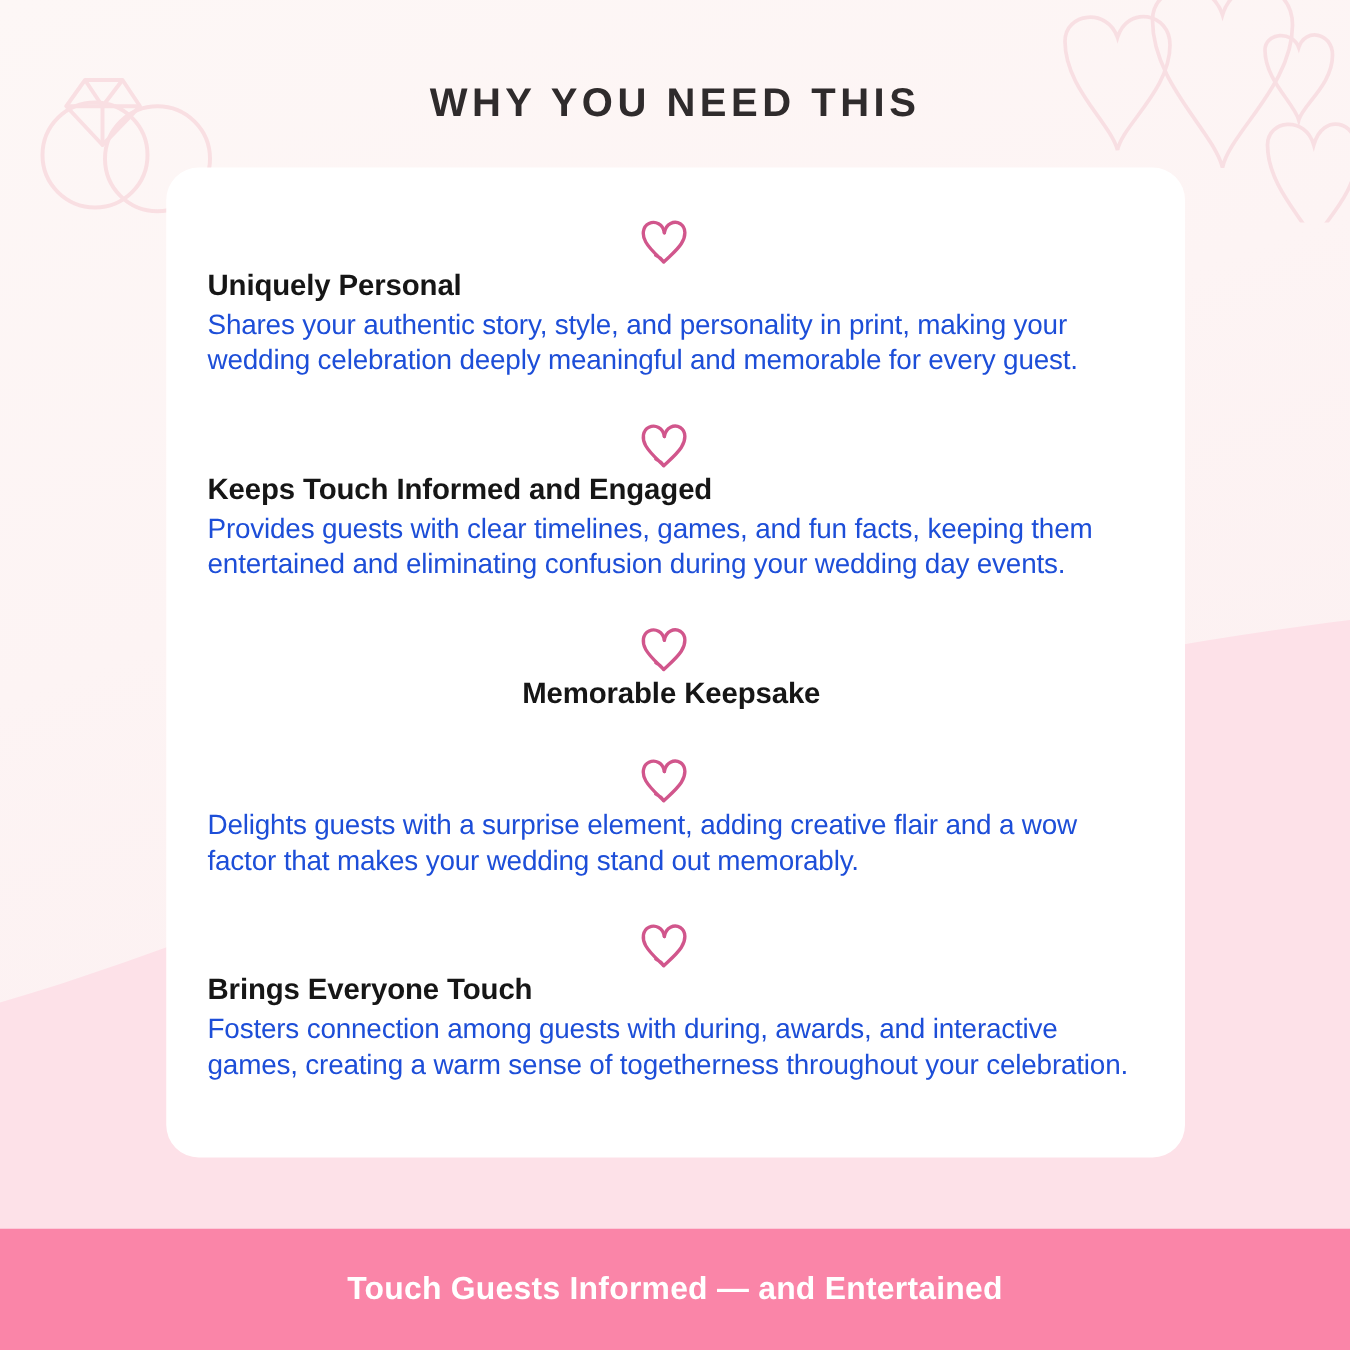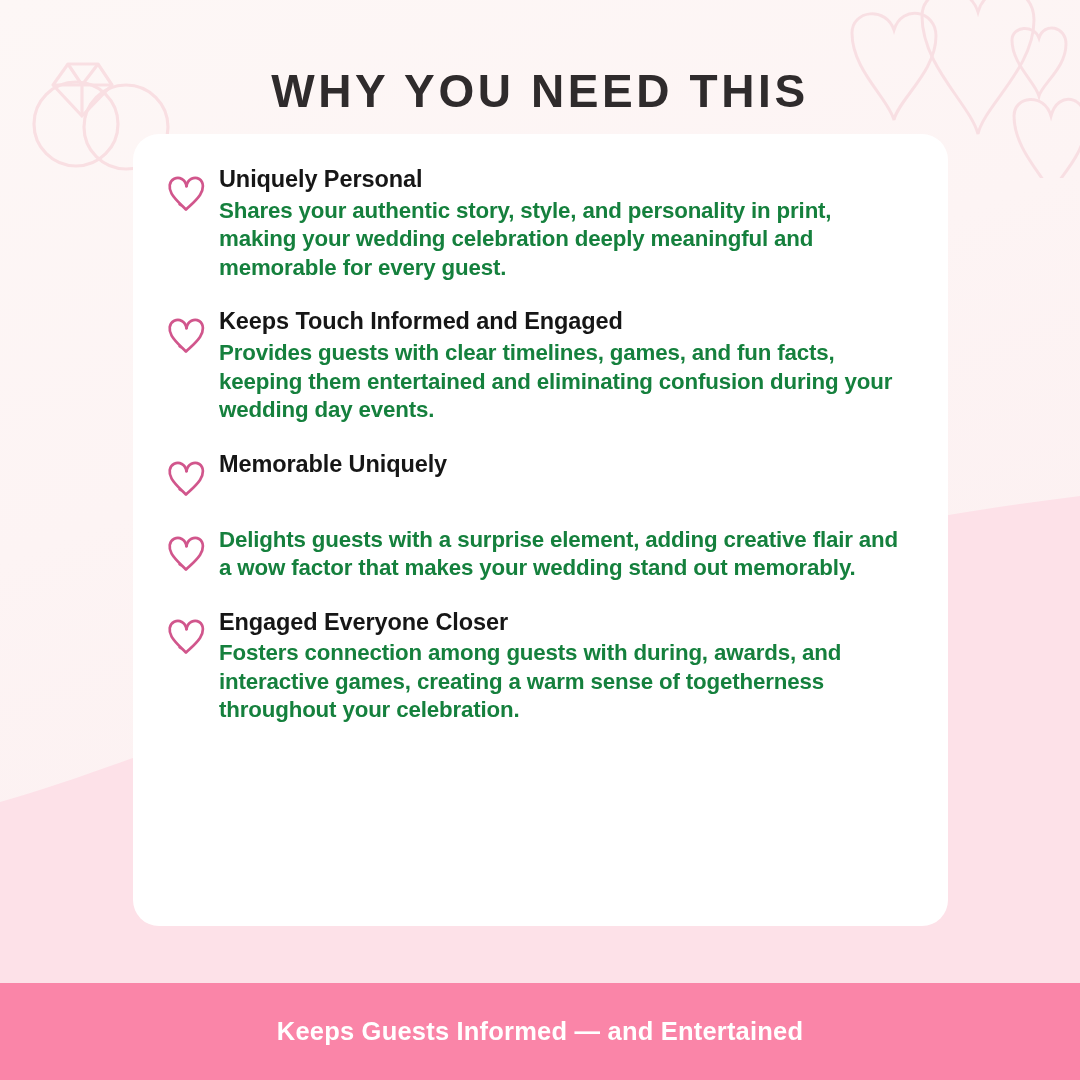--- a/index.html
+++ b/index.html
@@ -38,40 +38,41 @@
     font-weight:bold;
     letter-spacing:.2px;
     white-space:nowrap;
   }
 
   
   #page-title {
     position:absolute;
     left:0; top:64px; width:1080px;
     text-align:center;
-    font-size:46px;
+    font-size:32px;
     font-weight:bold;
     letter-spacing:3.6px;
     color:#2f2b2c;
   }
 
   
   #benefits-card {
     position:absolute;
     left:133px; top:134px;
     width:815px; height:792px;
     background:#ffffff;
     border-radius:26px;
     padding:32px 40px 0 33px;
   }
 
   .benefit-item {
     display:flex;
-    align-items:flex-start;
+    align-items:center;
     margin-bottom:26px;
+    flex-direction:column;
   }
   .benefit-item:last-child { margin-bottom:0; }
 
   .heart-icon {
     flex:0 0 auto;
     width:40px; height:42px;
     margin-right:13px;
     margin-top:7px;
   }
   .heart-icon svg { display:block; width:100%; height:100%; }
@@ -82,24 +83,23 @@
     font-size:23.5px;
     font-weight:bold;
     color:#161616;
     line-height:1.18;
     margin-bottom:3px;
     letter-spacing:-.1px;
   }
 
   .benefit-desc {
     font-size:22.3px;
-    color:#15803d;
+    color:#1d4ed8;
     line-height:1.28;
     letter-spacing:-.15px;
-    font-weight:bold;
   }
 </style>
 </head>
 <body>
 
 <div id="stage">
 
   <svg id="wave-deco" class="deco" viewBox="0 0 1080 560" preserveAspectRatio="none">
     <path d="M0,372 C250,300 560,130 1080,66 L1080,560 L0,560 Z" fill="#fde1e8"></path>
   </svg>
@@ -153,21 +153,21 @@
     </div>
 
     <div class="benefit-item">
       <span class="heart-icon">
         <svg viewBox="0 0 40 42">
           <path d="M20.5,13.2 C19.5,6.2 13.2,3.4 8.2,5.8 C3.0,8.3 2.4,15.0 5.6,20.6 C9.2,26.9 16.0,32.4 20.0,36.6 C17.6,33.0 15.4,32.0 13.6,31.2" fill="none" stroke="#d1568c" stroke-width="2.7" stroke-linecap="round"></path>
           <path d="M20.5,13.2 C21.6,6.0 28.4,3.0 33.2,6.0 C38.2,9.2 37.8,16.2 34.0,22.0 C30.2,27.8 23.4,33.2 20.0,36.6" fill="none" stroke="#d1568c" stroke-width="2.7" stroke-linecap="round"></path>
         </svg>
       </span>
       <div class="benefit-body">
-        <div class="benefit-title">Memorable Uniquely</div>
+        <div class="benefit-title">Memorable Keepsake</div>
       </div>
     </div>
 
     <div class="benefit-item">
       <span class="heart-icon">
         <svg viewBox="0 0 40 42">
           <path d="M20.5,13.2 C19.5,6.2 13.2,3.4 8.2,5.8 C3.0,8.3 2.4,15.0 5.6,20.6 C9.2,26.9 16.0,32.4 20.0,36.6 C17.6,33.0 15.4,32.0 13.6,31.2" fill="none" stroke="#d1568c" stroke-width="2.7" stroke-linecap="round"></path>
           <path d="M20.5,13.2 C21.6,6.0 28.4,3.0 33.2,6.0 C38.2,9.2 37.8,16.2 34.0,22.0 C30.2,27.8 23.4,33.2 20.0,36.6" fill="none" stroke="#d1568c" stroke-width="2.7" stroke-linecap="round"></path>
         </svg>
       </span>
@@ -177,24 +177,24 @@
     </div>
 
     <div class="benefit-item">
       <span class="heart-icon">
         <svg viewBox="0 0 40 42">
           <path d="M20.5,13.2 C19.5,6.2 13.2,3.4 8.2,5.8 C3.0,8.3 2.4,15.0 5.6,20.6 C9.2,26.9 16.0,32.4 20.0,36.6 C17.6,33.0 15.4,32.0 13.6,31.2" fill="none" stroke="#d1568c" stroke-width="2.7" stroke-linecap="round"></path>
           <path d="M20.5,13.2 C21.6,6.0 28.4,3.0 33.2,6.0 C38.2,9.2 37.8,16.2 34.0,22.0 C30.2,27.8 23.4,33.2 20.0,36.6" fill="none" stroke="#d1568c" stroke-width="2.7" stroke-linecap="round"></path>
         </svg>
       </span>
       <div class="benefit-body">
-        <div class="benefit-title">Engaged Everyone Closer</div>
+        <div class="benefit-title">Brings Everyone Touch</div>
         <div class="benefit-desc">Fosters connection among guests with during, awards, and interactive games, creating a warm sense of togetherness throughout your celebration.</div>
       </div>
     </div>
 
   </div>
 
   <div id="footer-band">
-    <span id="footer-text">Keeps Guests Informed — and Entertained</span>
+    <span id="footer-text">Touch Guests Informed — and Entertained</span>
   </div>
 
 </div>
 
 </body></html>

